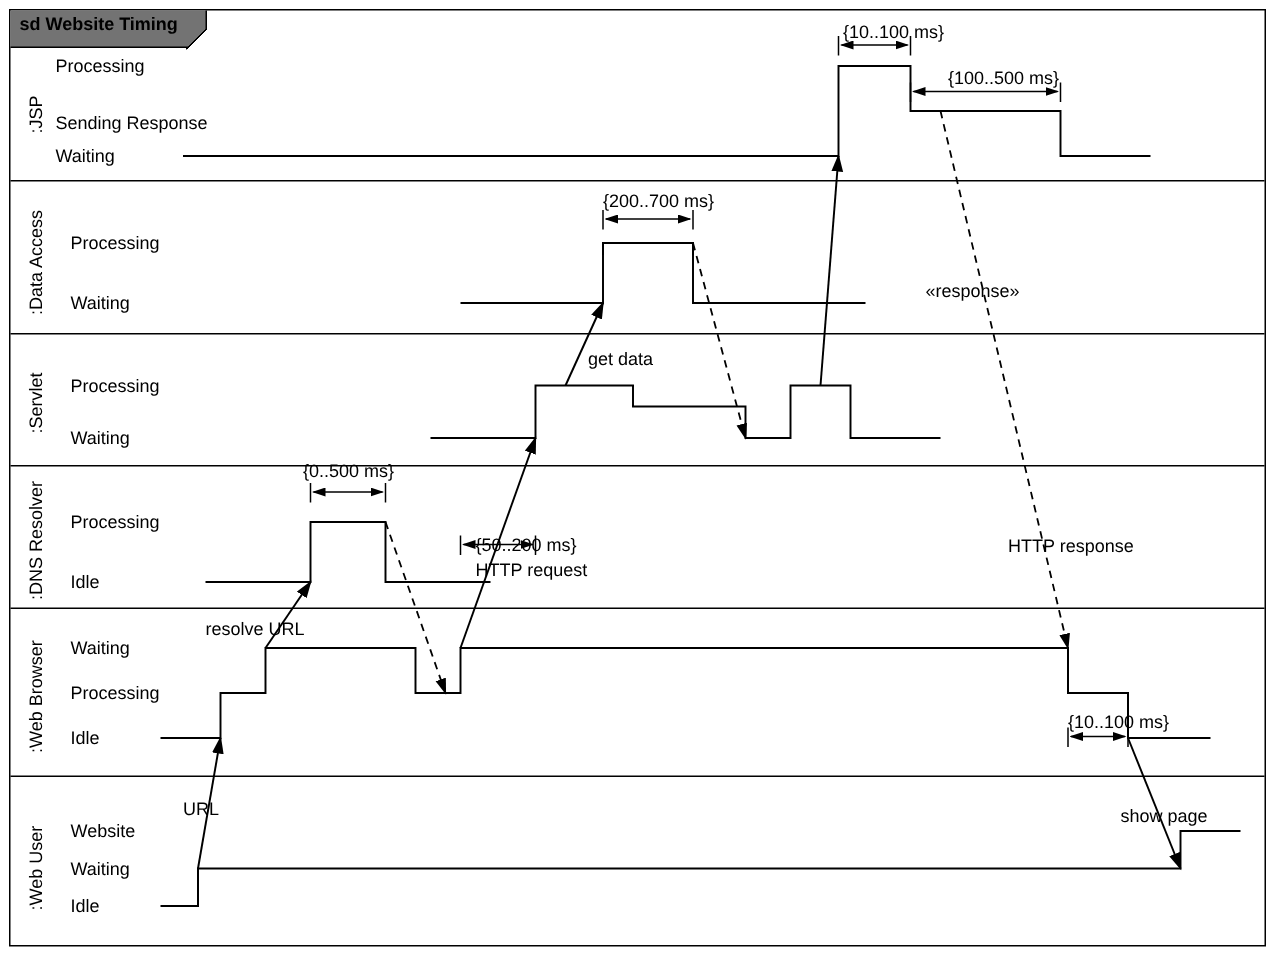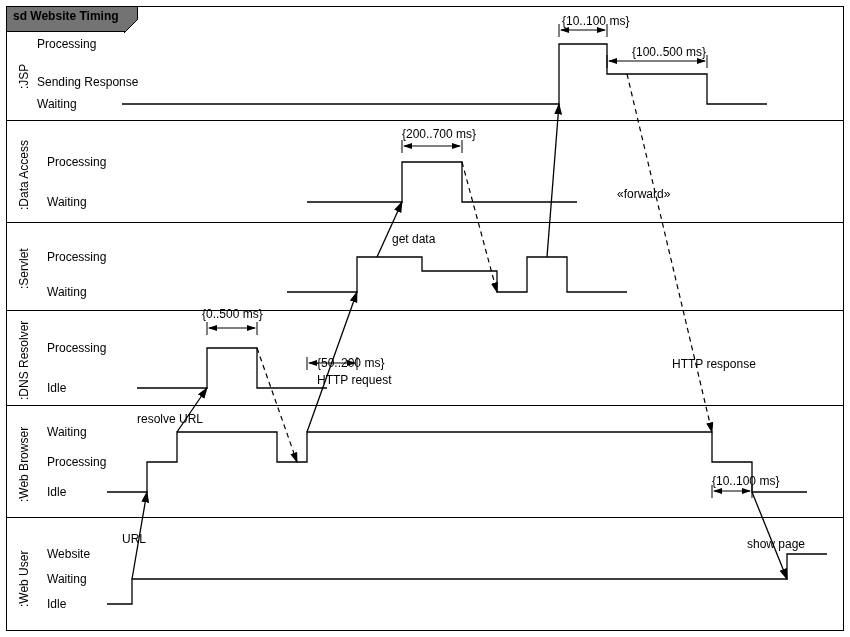--- a/index.html
+++ b/index.html
@@ -155,21 +155,21 @@
 
     <div class="t-label" style="left:115px; top:525px;text-align:right;">URL</div>
     <div class="t-label" style="left:130px; top:405px;text-align:right;">resolve URL</div>
     <div class="t-label" style="left:195px; top:300px;">{0..500 ms}</div>
     <div class="t-label" style="left:310px; top:349px;">{50..200 ms}</div>
     <div class="t-label" style="left:310px; top:366px;">HTTP request</div>
     <div class="t-label" style="left:385px; top:225px;">get data</div>
     <div class="t-label" style="left:395px; top:120px;">{200..700 ms}</div>
     <div class="t-label" style="left:555px; top:7px;">{10..100 ms}</div>
     <div class="t-label" style="left:625px; top:38px;">{100..500 ms}</div>
-    <div class="t-label" style="left:610px; top:180px;">«forward»</div>
+    <div class="t-label" style="left:610px; top:180px;">«response»</div>
     <div class="t-label" style="left:665px; top:350px;">HTTP response</div>
     <div class="t-label" style="left:705px; top:467px;">{10..100 ms}</div>
     <div class="t-label" style="left:740px; top:530px;">show page</div>
 
     <svg class="plot" viewBox="0 0 838 625">
       <defs>
         <marker id="arr" markerWidth="10" markerHeight="10" refX="8" refY="3" orient="auto">
           <path d="M0,0 L9,3 L0,6 Z" class="arrowhead"></path>
         </marker>
         <marker id="arrL" markerWidth="10" markerHeight="10" refX="1" refY="3" orient="auto">

